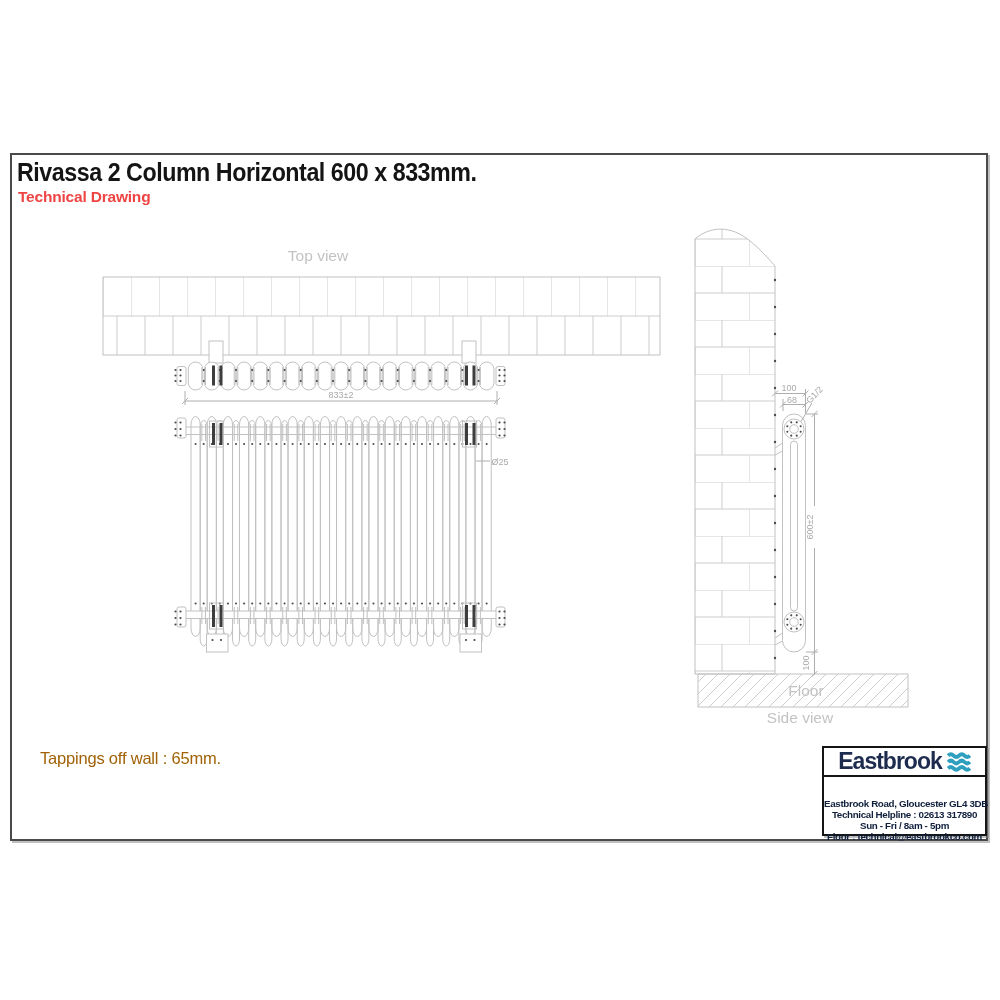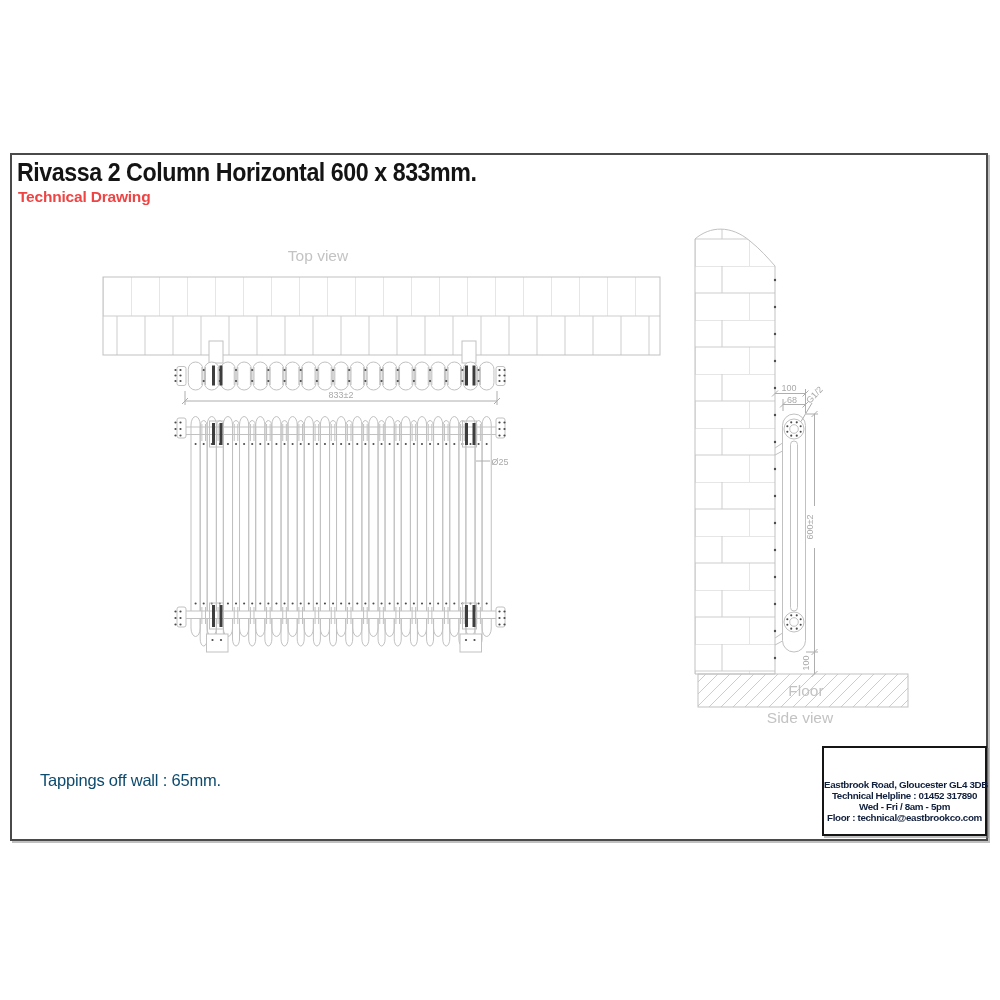--- a/index.html
+++ b/index.html
@@ -2,21 +2,21 @@
 <html><head>
 <meta charset="utf-8">
 <style>
   html,body{margin:0;padding:0;background:#ffffff;}
   body{width:1000px;height:1000px;font-family:"Liberation Sans",sans-serif;position:relative;overflow:hidden;}
   .page{position:relative;width:1000px;height:1000px;background:#fff;}
   .frame{position:absolute;left:10px;top:153px;width:978px;height:688px;border:2px solid #4a4a4a;box-shadow:2px 2px 0 rgba(130,130,130,.5);box-sizing:border-box;}
   #dwg{position:absolute;left:0;top:0;width:1000px;height:1000px;}
   .title{position:absolute;left:17px;top:158px;font-size:25px;font-weight:bold;color:#141414;letter-spacing:-.5px;transform:scaleX(.93);transform-origin:left top;white-space:nowrap;}
   .subtitle{position:absolute;left:18px;top:188px;font-size:15.5px;font-weight:bold;color:#ef4444;letter-spacing:-.2px;}
-  .note{position:absolute;left:40px;top:771px;font-size:16.5px;color:#0c4a6e;letter-spacing:-.2px;}
+  .note{position:absolute;left:40px;top:749px;font-size:16.5px;color:#a16207;letter-spacing:-.2px;}
   .dwg-lbl{fill:#c3c3c3;font-size:15.5px;font-family:"Liberation Sans",sans-serif;}
   .dim-txt{fill:#a9a9a9;font-size:9px;font-family:"Liberation Sans",sans-serif;}
   .brand-box{position:absolute;left:822px;top:746px;width:165px;height:90px;border:2px solid #151515;background:#fff;box-sizing:border-box;display:flex;flex-direction:column;box-shadow:2px 2px 0 rgba(130,130,130,.5);}
   .brand-row{display:flex;align-items:center;justify-content:center;gap:5px;height:32px;border-bottom:2px solid #151515;}
   .brand{font-size:23px;font-weight:bold;color:#1d2c4e;letter-spacing:-1px;}
   .waves{width:24px;height:20px;}
   .brand-lines{flex:1;display:flex;flex-direction:column;justify-content:center;padding:1px 0;margin-top:20px;}
   .addr{font-size:9.8px;font-weight:bold;color:#101f3c;text-align:center;letter-spacing:-.35px;white-space:nowrap;}
 </style>
 </head>
@@ -500,21 +500,29 @@
     <text class="dwg-lbl" x="800" y="723" text-anchor="middle">Side view</text>
   </svg>
 
   <div class="frame"></div>
 
   <div class="title">Rivassa 2 Column Horizontal 600 x 833mm.</div>
   <div class="subtitle">Technical Drawing</div>
   <div class="note">Tappings off wall : 65mm.</div>
 
   <div class="brand-box">
+    <div class="brand-row">
+      <span class="brand">Eastbrook</span>
+      <svg class="waves" viewBox="0 0 26 22">
+        <path d="M1 4 Q4 1 7 4 T13 4 T19 4 T25 4" stroke-width="4.2" fill="none" stroke="#2f9fc0"></path>
+        <path d="M1 11 Q4 8 7 11 T13 11 T19 11 T25 11" stroke-width="4.2" fill="none" stroke="#2f9fc0"></path>
+        <path d="M1 18 Q4 15 7 18 T13 18 T19 18 T25 18" stroke-width="4.2" fill="none" stroke="#2f9fc0"></path>
+      </svg>
+    </div>
     <div class="brand-lines">
       <div class="addr">Eastbrook Road, Gloucester GL4 3DB</div>
-      <div class="addr">Technical Helpline : 01452 317890</div>
-      <div class="addr">Wed - Fri / 8am - 5pm</div>
+      <div class="addr">Technical Helpline : 02613 317890</div>
+      <div class="addr">Sun - Fri / 8am - 5pm</div>
       <div class="addr">Floor : technical@eastbrookco.com</div>
     </div>
   </div>
 
 </div>
 
 </body></html>

